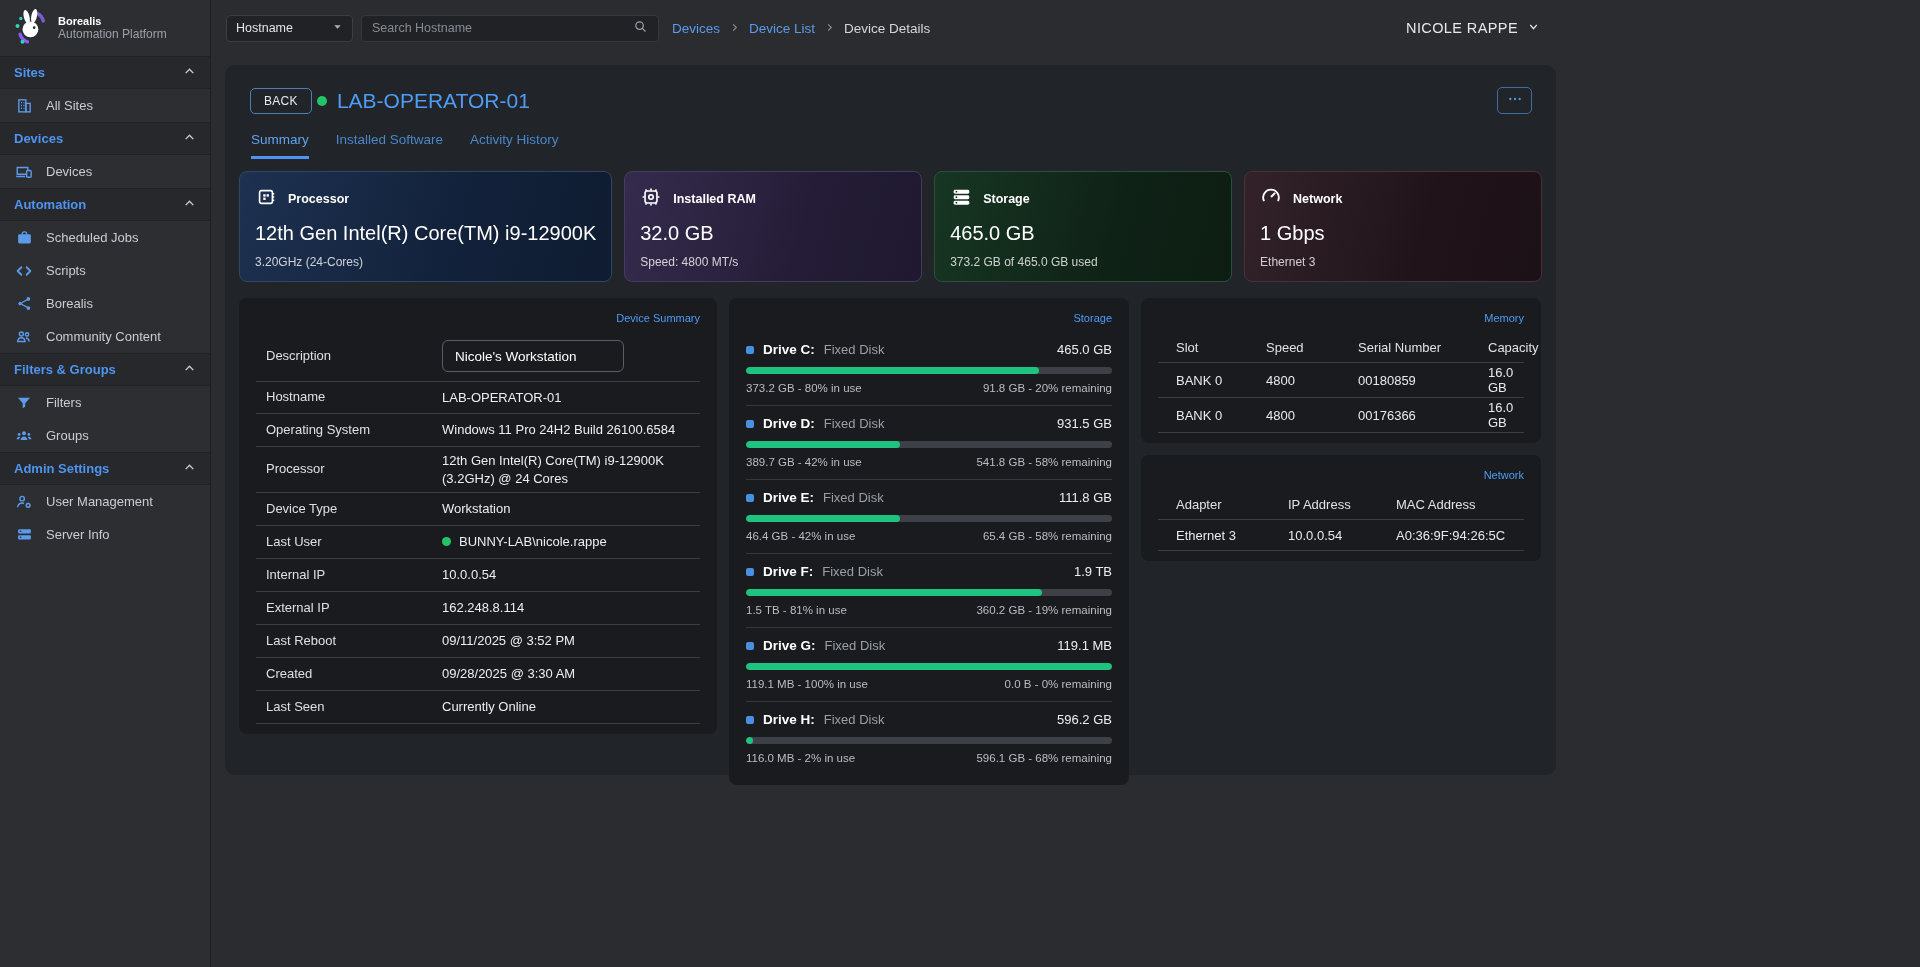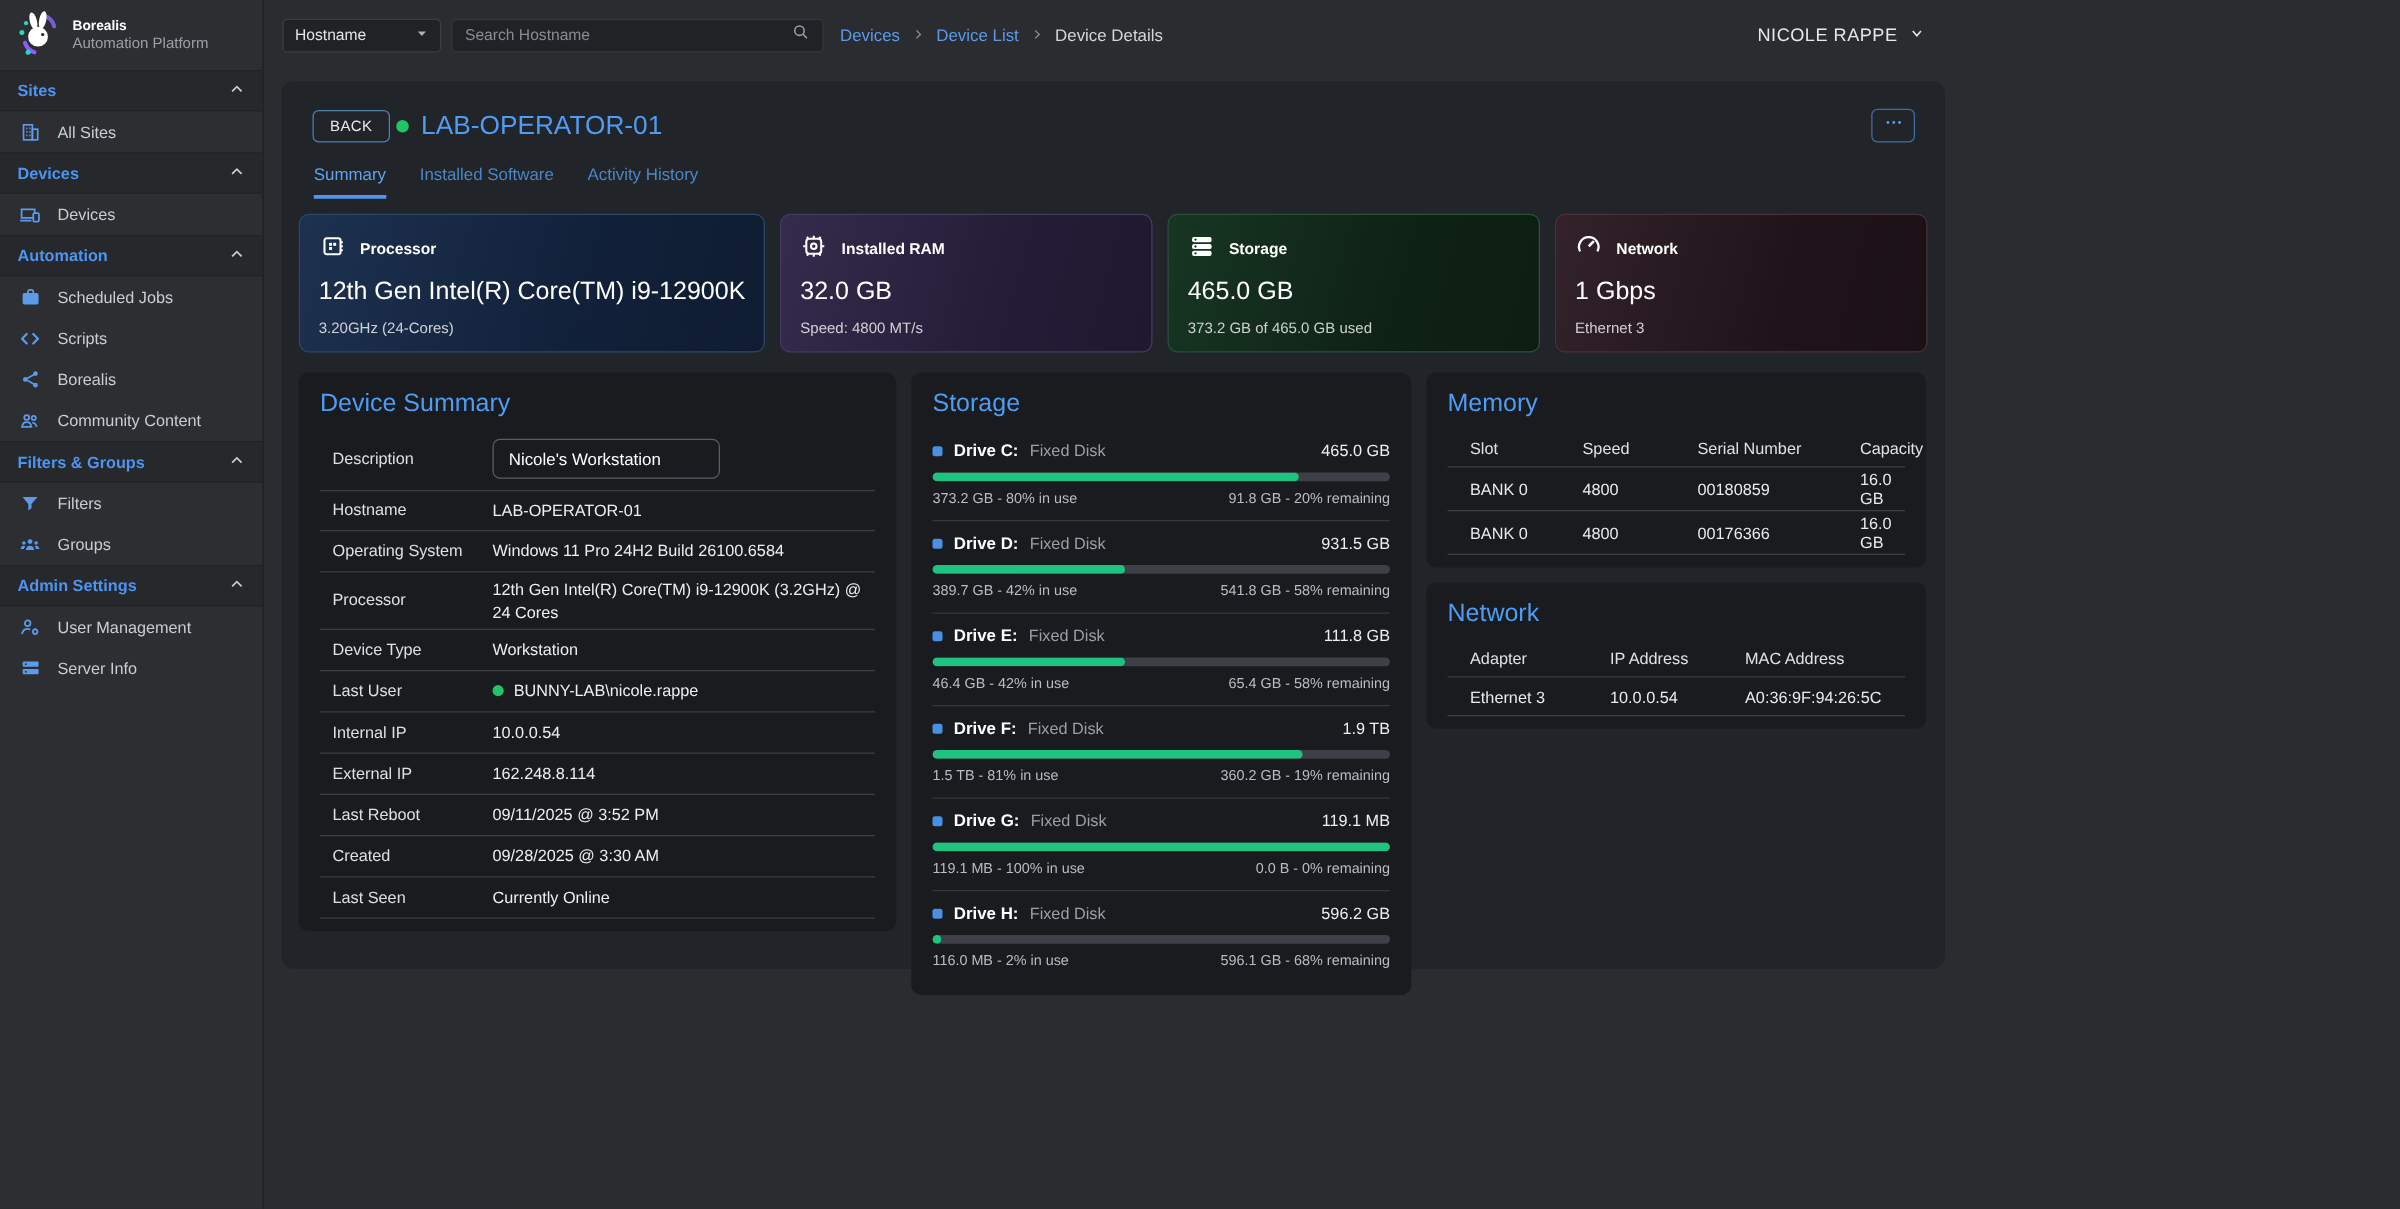--- a/index.html
+++ b/index.html
@@ -56,24 +56,24 @@
   .card-value { font-size:20px; color:#fff; margin-top:11px; white-space:nowrap; }
   .card-sub { margin-top:auto; font-size:12px; color:rgba(255,255,255,.78); }
   .card-cpu  { background:linear-gradient(105deg,#1d3150,#12213a 60%,#0f1c31); border:1px solid #2c4767; }
   .card-ram  { background:linear-gradient(105deg,#352b4d,#251d37 60%,#1f1830); border:1px solid #463a60; }
   .card-sto  { background:linear-gradient(105deg,#173623,#0f2216 60%,#0d1d12); border:1px solid #29513a; }
   .card-net  { background:linear-gradient(105deg,#33222a,#20141a 60%,#1c1116); border:1px solid #4b2f3a; }
 
   
   .lower { display:grid; grid-template-columns:478px 400px 400px; gap:12px; margin-top:16px; align-items:start; }
   .panel { background:#191b1f; border-radius:8px; padding:14px 17px 10px; }
-  .panel-title { color:#4f9cf5; font-size:20px; }
+  .panel-title { color:#4f9cf5; font-size:11px;text-align:right; }
 
   .ds-table { margin-top:11px; }
-  .ds-row { display:flex; align-items:center; min-height:33px; border-bottom:1px solid #3b3e43; padding:5px 0 5px 10px; font-size:13px; }
+  .ds-row { display:flex; align-items:center; min-height:33px; border-bottom:1px solid #3b3e43; padding:5px 0 5px 10px; font-size:13px;gap:48px; }
   .ds-row.noline { border-bottom:none; padding-bottom:9px; }
   .ds-label { width:128px; flex-shrink:0; color:#dde0e3; line-height:1.25; }
   .ds-value { color:#eceef0; line-height:1.35; padding-right:6px; }
   .ds-input { width:182px; height:32px; background:transparent; border:1px solid #5a5e64; border-radius:6px;
               padding:0 12px; color:#fff; font-size:13.5px; font-family:inherit; }
   .userdot { width:9px; height:9px; border-radius:50%; background:#23c468; display:inline-block; margin-right:8px; }
 
   .drive { padding:10px 0 11px; border-bottom:1px solid #34373c; }
   .drive:last-child { border-bottom:none; }
   .drive-head { display:flex; align-items:center; gap:9px; font-size:13px; }

